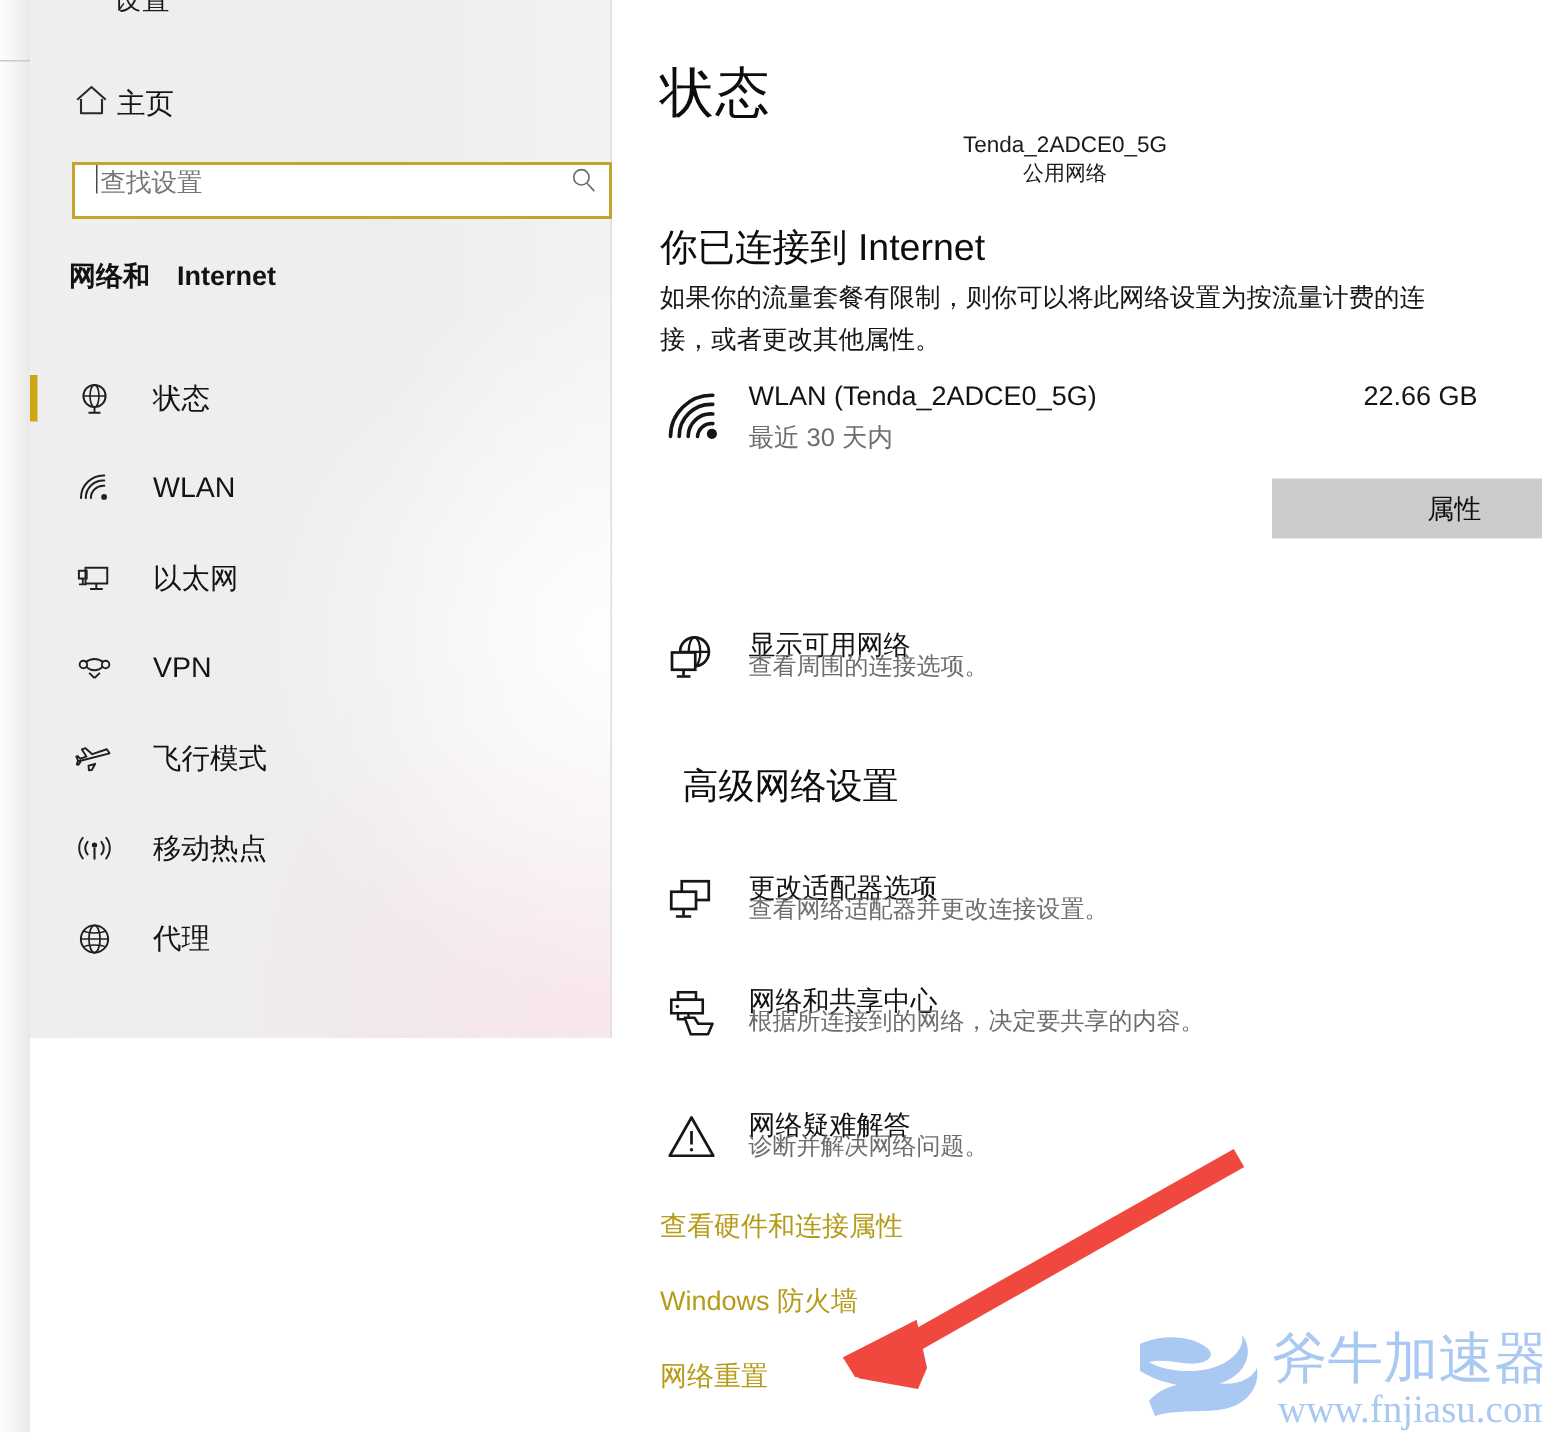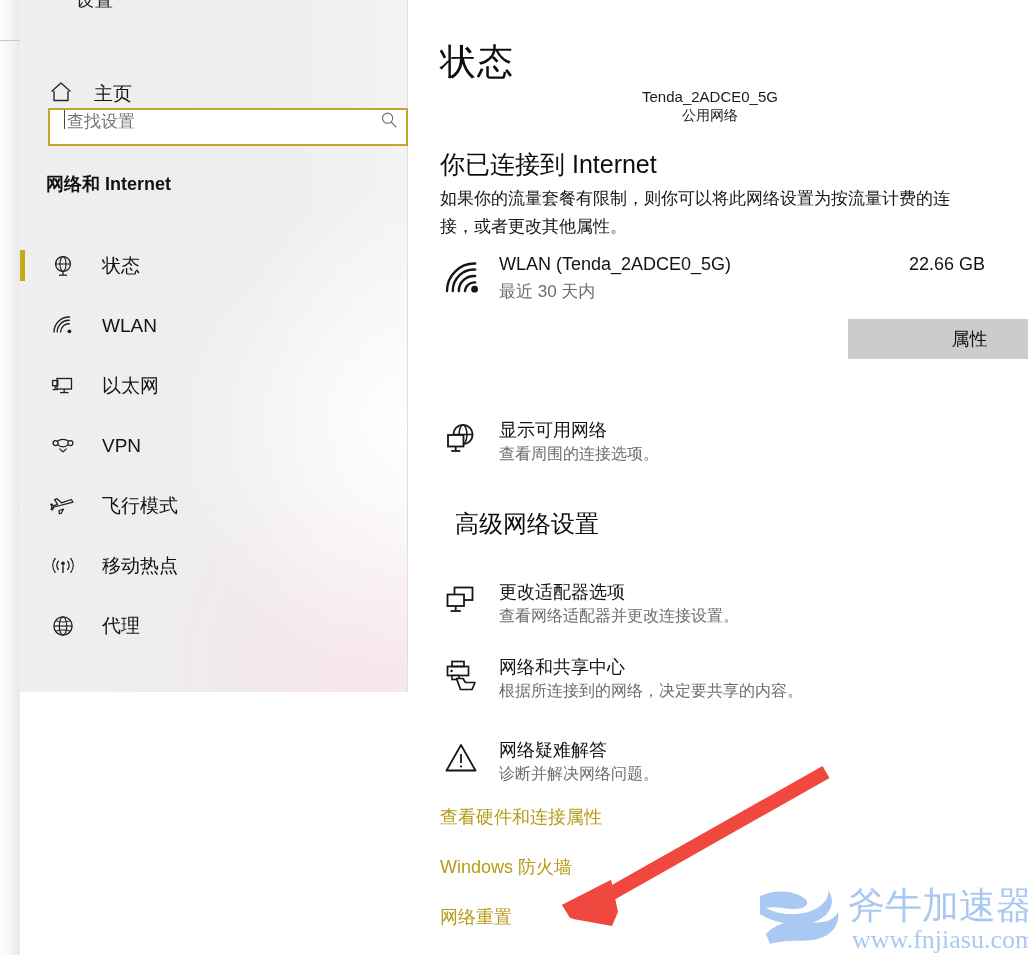--- a/index.html
+++ b/index.html
@@ -40,24 +40,23 @@
   .settings-title {
     position: absolute; left: 56px; top: -12px;
     font-size: 18px; color: #1a1a1a;
     letter-spacing: 1px;
     white-space: nowrap;
   }
 
   .home-row {
     position: absolute; left: 20px; top: 50px;
     width: 180px; height: 38px;
-    display: flex; align-items: center; gap: 20px;
+    display: flex; align-items: center; gap: 4px;
     padding-left: 8px;
     cursor: default;
-    margin-top: 25px;
   }
   .home-label { font-size: 19px; color: #161616; }
 
   .search-wrap {
     position: absolute; left: 28px; top: 108px;
     width: 360px; height: 38px;
     background: #ffffff;
     border: 2px solid #c2a42e;
     display: flex; align-items: flex-start;
   }
@@ -73,21 +72,21 @@
   }
   .search-ico {
     width: 34px; display: flex; align-items: center; justify-content: center;
   }
 
   .section-title {
     position: absolute; left: 26px; top: 172px;
     font-size: 18px; font-weight: bold; color: #121212;
     white-space: nowrap;
   }
-  .section-title .lat { font-weight: bold; }
+  .section-title .lat { font-weight: bold; margin-left: 13px; }
 
   .navlist { position: absolute; left: 0; top: 236px; width: 388px; }
   .navitem {
     position: relative;
     height: 60px;
     display: flex; align-items: center;
     padding-left: 28px;
     gap: 24px;
     cursor: default;
   }
@@ -180,21 +179,21 @@
   }
   .item .iico {
     position: absolute; left: 2px; top: 2px;
     width: 40px; height: 40px;
   }
   .item .ititle {
     position: absolute; left: 59px; top: 0px;
     font-size: 18px; color: #131313; white-space: nowrap;
   }
   .item .isub {
-    position: absolute; left: 59px; top: 26px;
+    position: absolute; left: 59px; top: 16px;
     font-size: 16px; color: #6d6d6d; white-space: nowrap;
   }
 
   .adv-head {
     position: absolute; left: 46px; top: 508px;
     font-size: 24px; color: #0d0d0d; white-space: nowrap;
   }
 
   .link {
     position: absolute; left: 31px;

